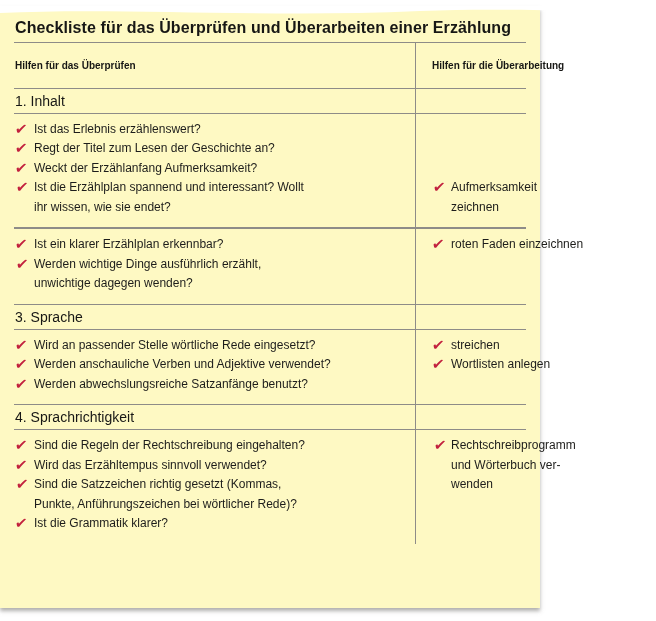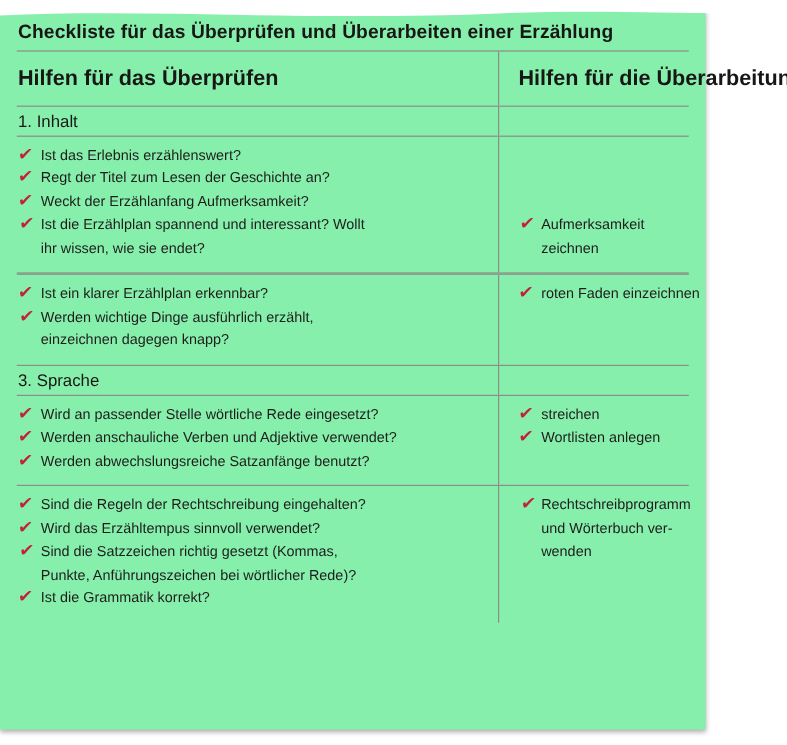--- a/index.html
+++ b/index.html
@@ -3,22 +3,22 @@
 <meta charset="utf-8">
 <style>
   html,body{margin:0;padding:0;}
   body{
     width:656px;height:621px;position:relative;overflow:hidden;
     background:#ffffff;
     font-family:"Liberation Sans", sans-serif;
     color:#1d1d1b;
   }
   .paper{
-    position:absolute;top:7px;left:0;width:588px;height:601px;
-    background:#86efac;
+    position:absolute;top:7px;left:0;width:540px;height:601px;
+    background:#fef9c3;
     box-shadow:0 3px 4px rgba(110,108,104,.55);
   }
   .scan-edge{position:absolute;top:-1px;left:0;}
   .content{position:relative;padding:0 14px;}
   .title-row{padding:12px 1px 5px;font-weight:bold;font-size:16px;color:#171715;letter-spacing:.1px;}
   .tbl{border-top:1.5px solid #8e8c88;}
   .row{display:grid;grid-template-columns:401px 1fr;border-bottom:1.5px solid #8e8c88;}
   .row.last{border-bottom:none;}
   .cell-l{padding:0 8px 0 1px;}
   .cell-r{border-left:1.5px solid #8e8c88;padding:0 4px 0 16px;}
@@ -27,21 +27,21 @@
   .body-row .cell-l{padding-top:6px;padding-bottom:10px;}
   .body-row .cell-r{padding-top:6px;padding-bottom:10px;}
   .cell-r.v-end{display:flex;flex-direction:column;justify-content:flex-end;}
   .item{display:grid;grid-template-columns:19px 1fr;}
   .check{
     color:#c2213e;font-size:14.5px;line-height:19.5px;
     font-family:"DejaVu Sans", sans-serif;
     transform:skewX(-6deg);
   }
   .line{font-size:12px;line-height:19.5px;white-space:nowrap;}
-  .hdr-label{font-size:18px;line-height:19.5px;white-space:nowrap;}
+  .hdr-label{font-size:10px;line-height:19.5px;white-space:nowrap;}
 </style>
 </head>
 <body>
 
 <div class="paper">
   <svg class="scan-edge" width="656" height="12" viewBox="0 0 656 12" aria-hidden="true">
     <path d="M0,7 C120,1 260,12 420,5 C520,1 600,8 656,3 L656,-1 L0,-1 Z" fill="#ffffff"></path>
   </svg>
 
   <div class="content">
@@ -112,21 +112,21 @@
           <div class="item">
             <span class="check">✔</span>
             <div>
                 <div class="line">Ist ein klarer Erzählplan erkennbar?</div>
               </div>
           </div>
           <div class="item">
             <span class="check">✔</span>
             <div>
               <div class="line">Werden wichtige Dinge ausführlich erzählt,</div>
-              <div class="line">einzeichnen dagegen knapp?</div>
+              <div class="line">unwichtige dagegen wenden?</div>
             </div>
           </div>
         </div>
         <div class="cell-r">
           <div class="item">
             <span class="check">✔</span>
             <div>
                 <div class="line">roten Faden einzeichnen</div>
               </div>
           </div>
@@ -168,20 +168,24 @@
           </div>
           <div class="item">
             <span class="check">✔</span>
             <div>
                 <div class="line">Wortlisten anlegen</div>
               </div>
           </div>
         </div>
       </div>
 
+      <div class="row shead">
+        <div class="cell-l">4. Sprachrichtigkeit</div>
+        <div class="cell-r"></div>
+      </div>
 
       <div class="row body-row last">
         <div class="cell-l">
           <div class="item">
             <span class="check">✔</span>
             <div>
                 <div class="line">Sind die Regeln der Rechtschreibung eingehalten?</div>
               </div>
           </div>
           <div class="item">
@@ -193,21 +197,21 @@
           <div class="item">
             <span class="check">✔</span>
             <div>
               <div class="line">Sind die Satzzeichen richtig gesetzt (Kommas,</div>
               <div class="line">Punkte, Anführungszeichen bei wörtlicher Rede)?</div>
             </div>
           </div>
           <div class="item">
             <span class="check">✔</span>
             <div>
-                <div class="line">Ist die Grammatik korrekt?</div>
+                <div class="line">Ist die Grammatik klarer?</div>
               </div>
           </div>
         </div>
         <div class="cell-r">
           <div class="item">
             <span class="check">✔</span>
             <div>
               <div class="line">Rechtschreibprogramm</div>
               <div class="line">und Wörterbuch ver-</div>
               <div class="line">wenden</div>

